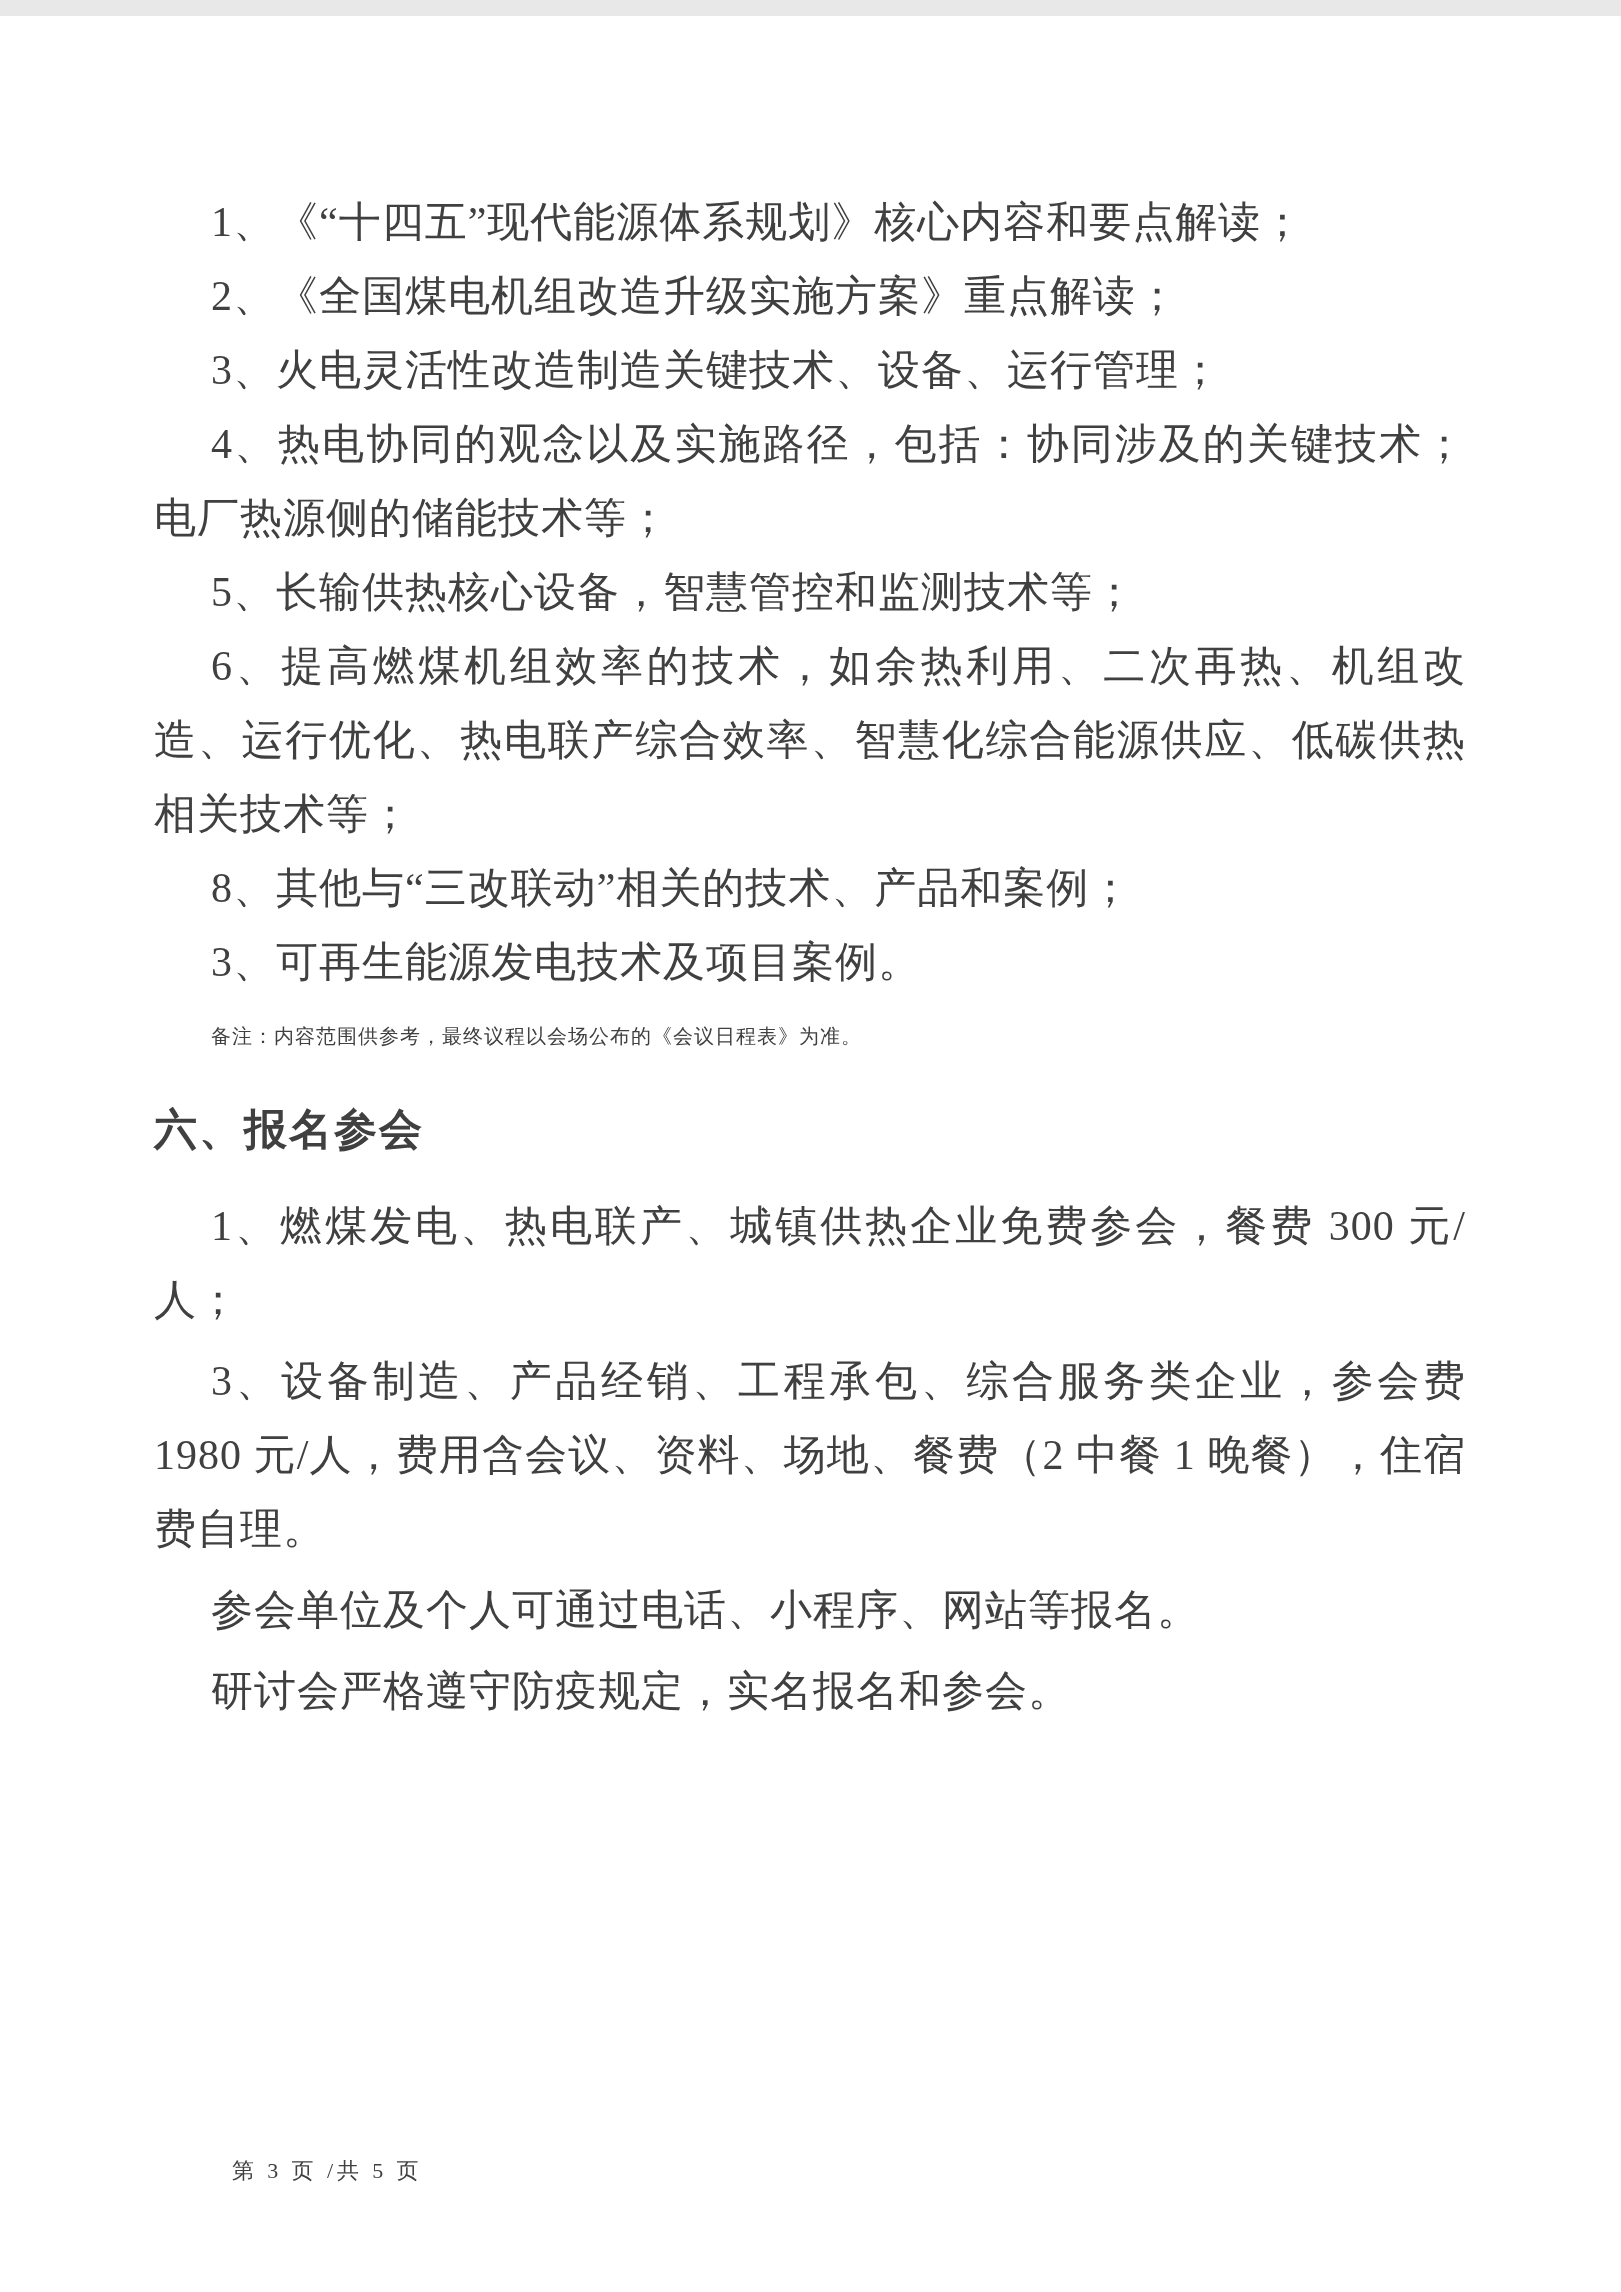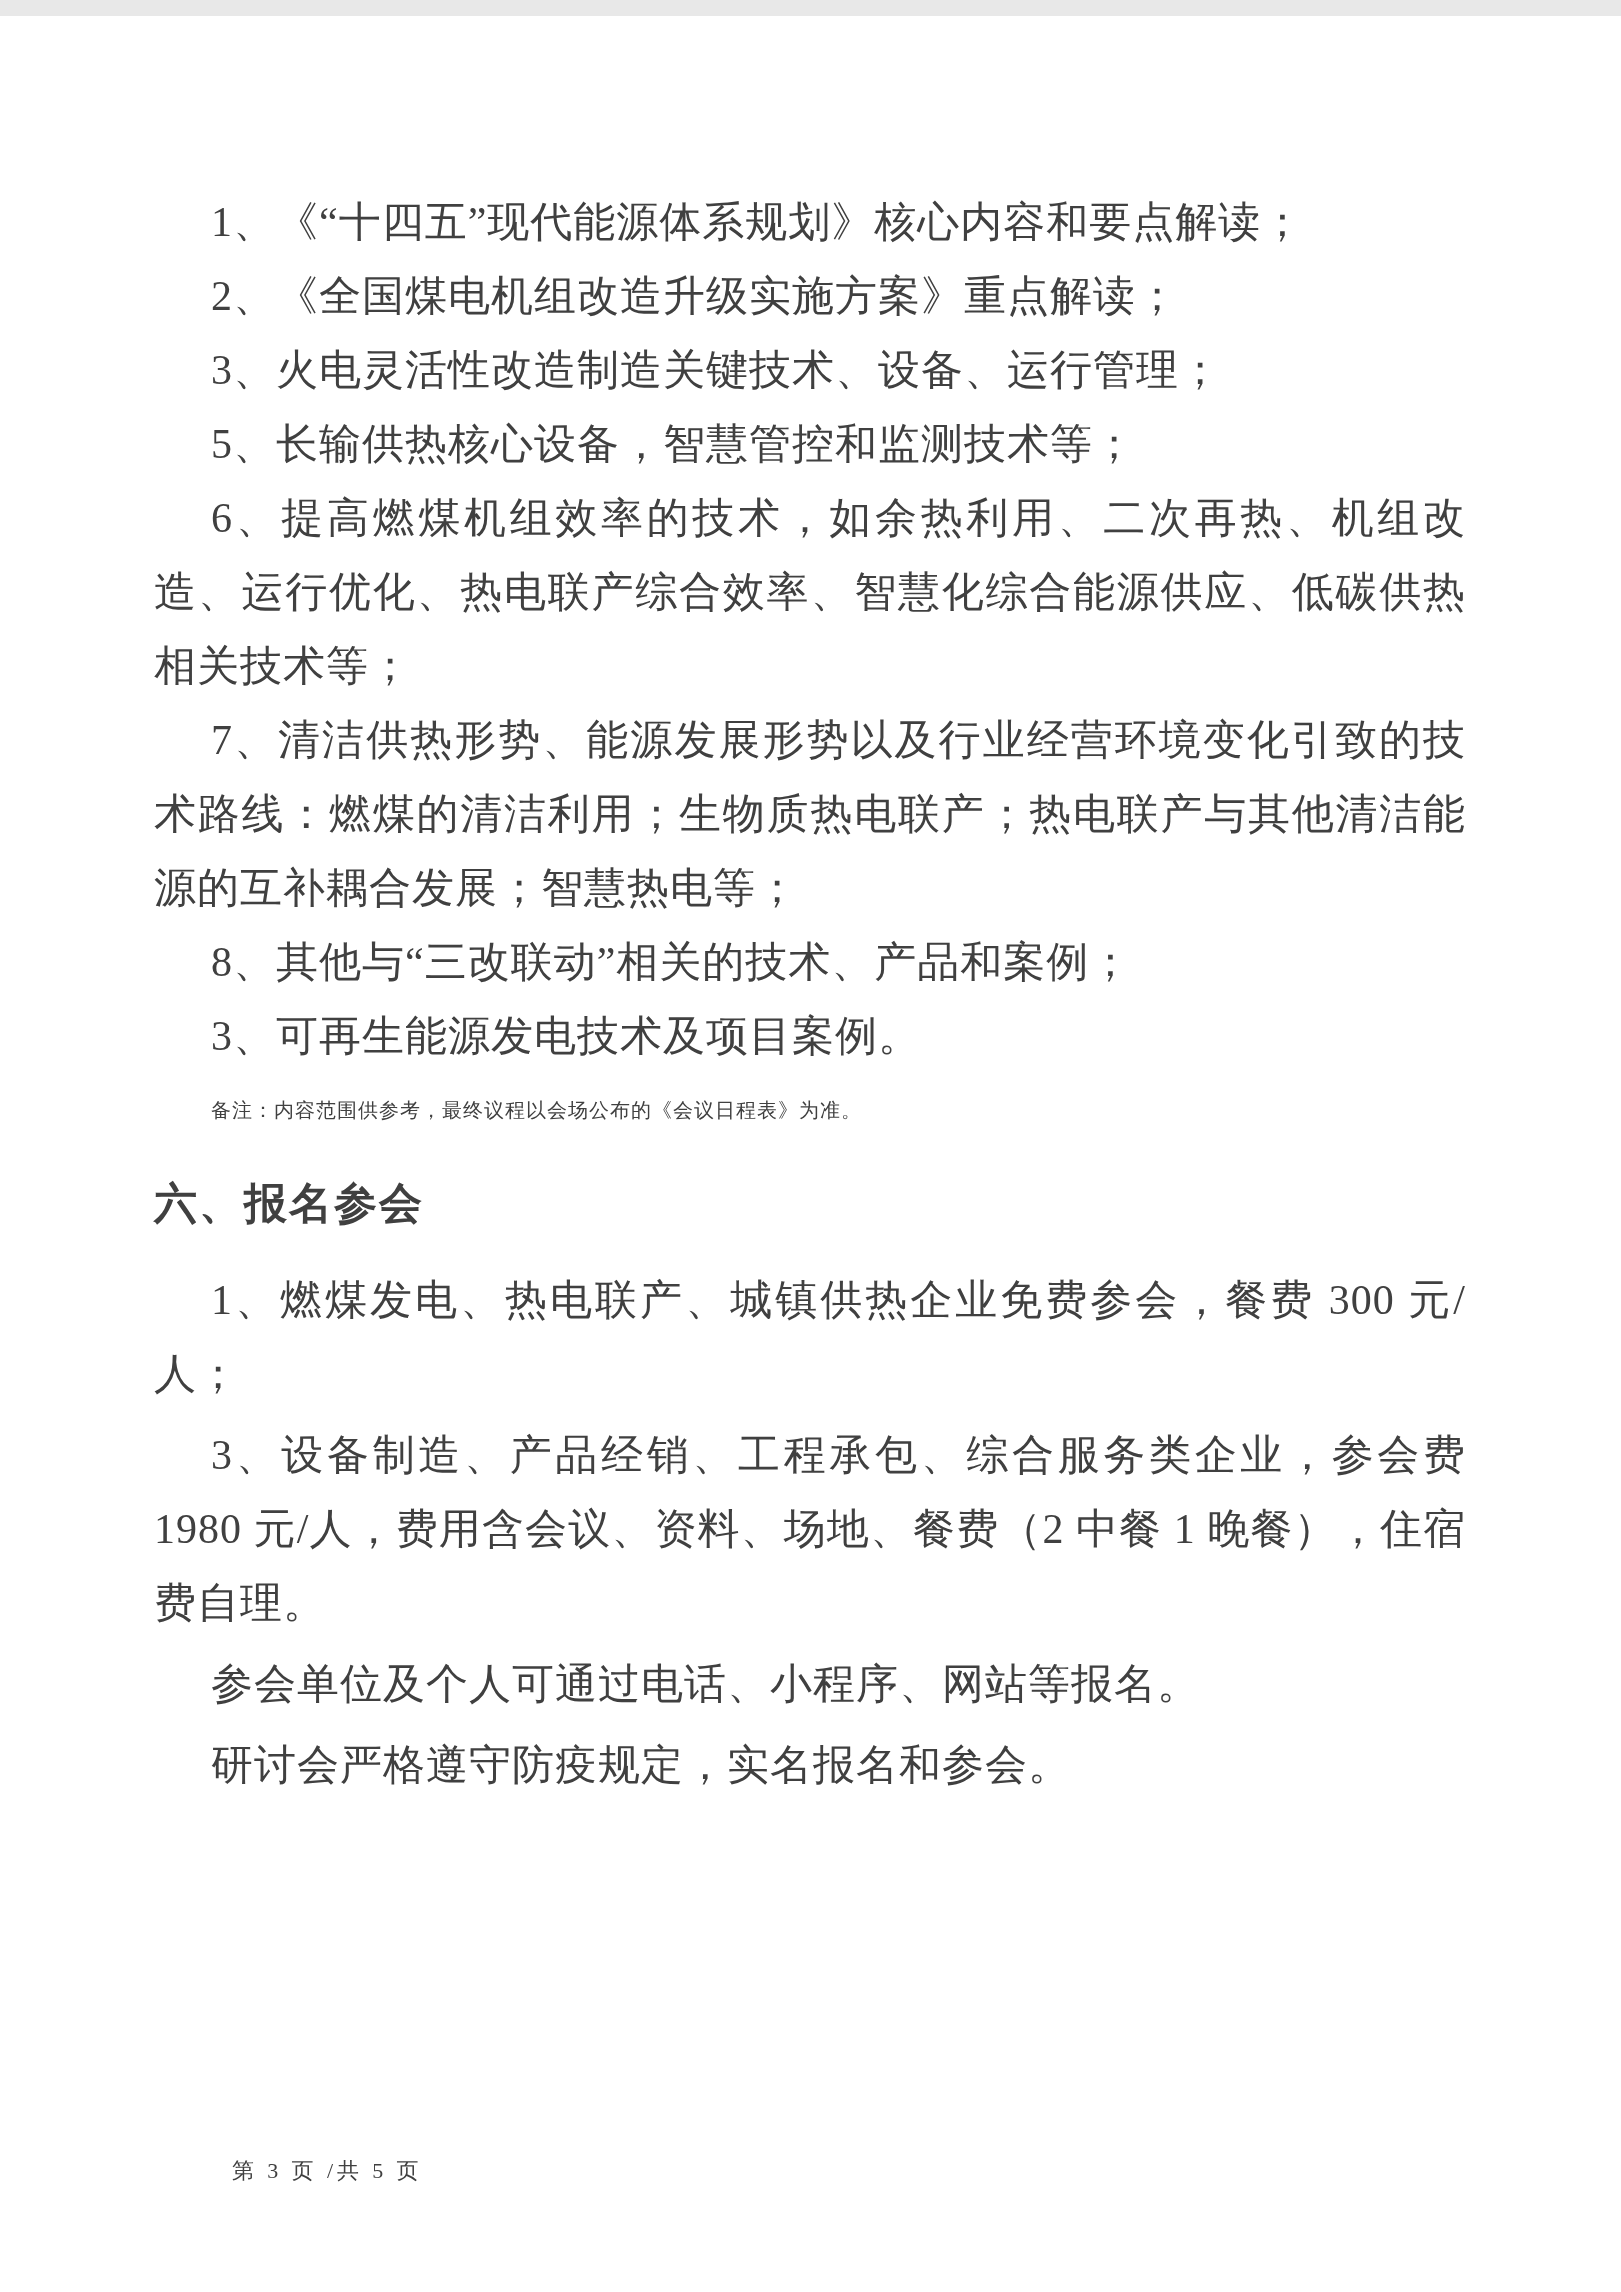--- a/index.html
+++ b/index.html
@@ -61,23 +61,23 @@
 </style>
 </head>
 <body>
 
 <div class="page">
   <div class="content">
 
     <p class="body">1、《“十四五”现代能源体系规划》核心内容和要点解读；</p>
     <p class="body">2、《全国煤电机组改造升级实施方案》重点解读；</p>
     <p class="body">3、火电灵活性改造制造关键技术、设备、运行管理；</p>
+    <p class="body">4、热电协同的观念以及实施路径，包括：协同涉及的关键技术；电厂热源侧的储能技术等；</p>
     <p class="body">5、长输供热核心设备，智慧管控和监测技术等；</p>
     <p class="body">6、提高燃煤机组效率的技术，如余热利用、二次再热、机组改造、运行优化、热电联产综合效率、智慧化综合能源供应、低碳供热相关技术等；</p>
-    <p class="body">7、清洁供热形势、能源发展形势以及行业经营环境变化引致的技术路线：燃煤的清洁利用；生物质热电联产；热电联产与其他清洁能源的互补耦合发展；智慧热电等；</p>
     <p class="body">8、其他与“三改联动”相关的技术、产品和案例；</p>
     <p class="body">3、可再生能源发电技术及项目案例。</p>
 
     <p class="note">备注：内容范围供参考，最终议程以会场公布的《会议日程表》为准。</p>
 
     <h2 class="heading">六、报名参会</h2>
 
     <p class="body reg">1、燃煤发电、热电联产、城镇供热企业免费参会，餐费 300 元/人；</p>
     <p class="body reg">3、设备制造、产品经销、工程承包、综合服务类企业，参会费 1980 元/人，费用含会议、资料、场地、餐费（2 中餐 1 晚餐），住宿费自理。</p>
 

